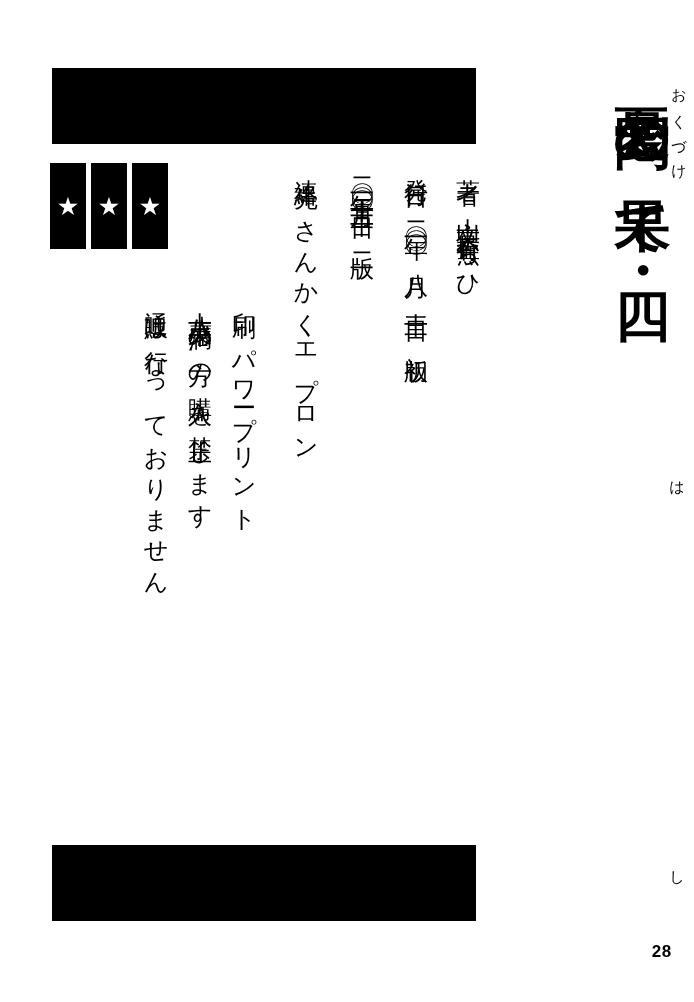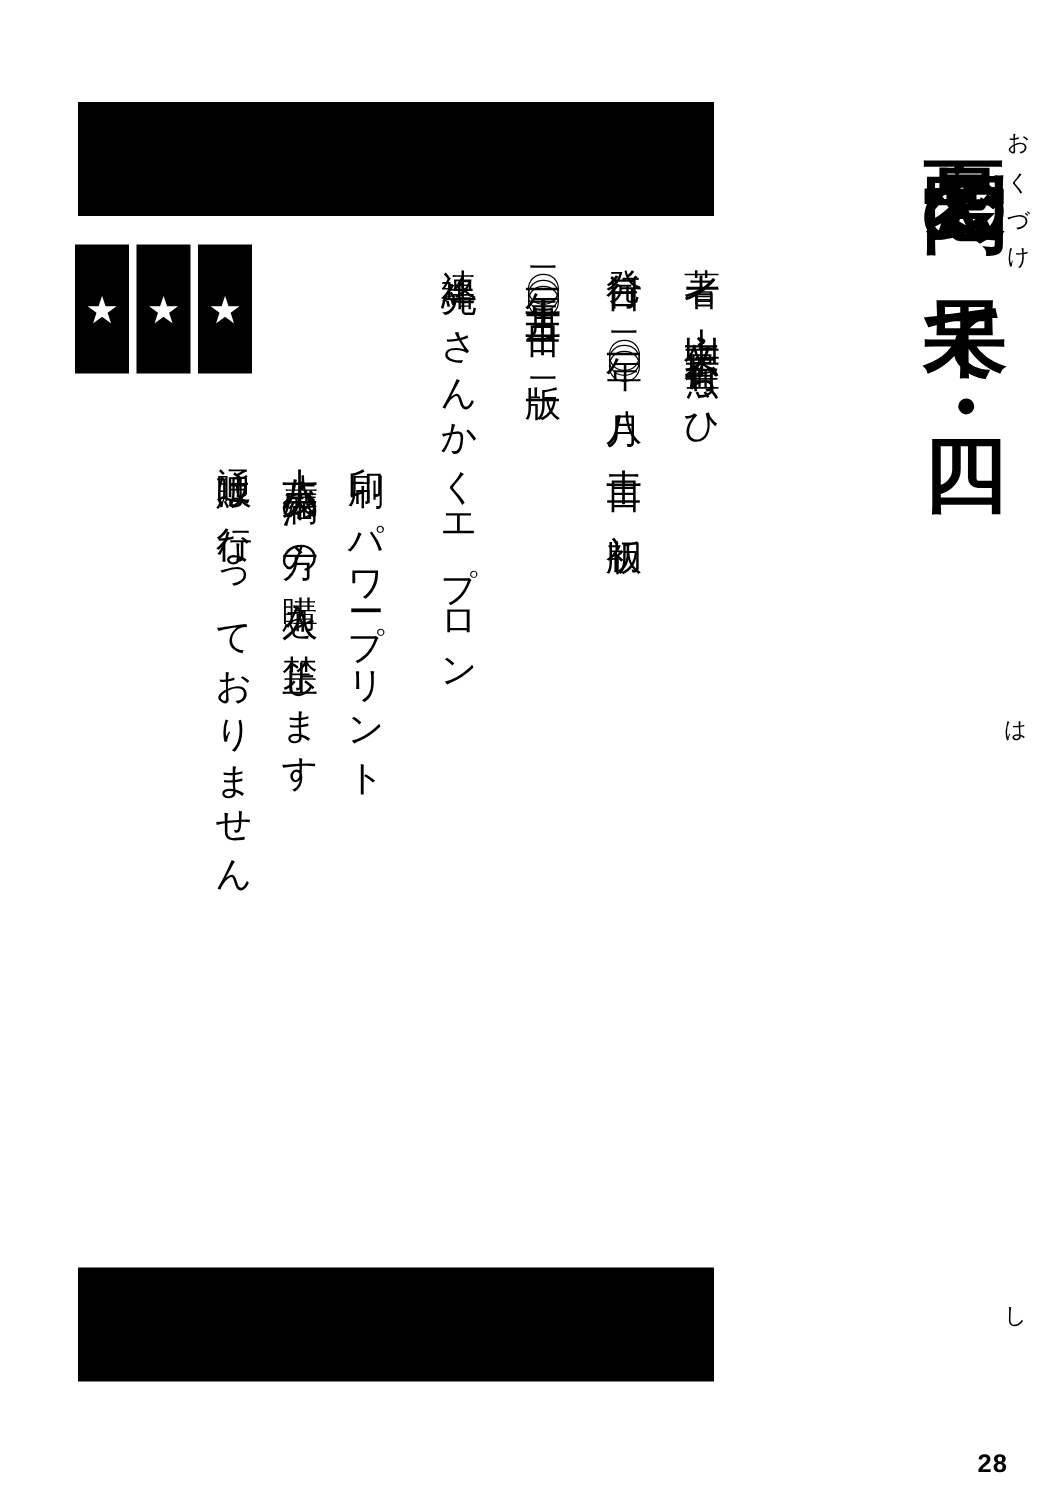--- a/index.html
+++ b/index.html
@@ -108,21 +108,21 @@
   #col-date     { right: 262px; top: 160px; font-size: 24px; }
   #col-contact  { right: 316px; top: 160px; font-size: 24px; }
   #col-print    { right: 372px; top: 160px; font-size: 24px; }
   #col-age      { right: 434px; top: 293px; font-size: 24px; }
   #col-mail     { right: 478px; top: 293px; font-size: 24px; }
 
   
   #page-number {
     position: absolute;
     right: 22px;
-    bottom: 16px;
+    bottom: 40px;
     font-size: 17px;
     font-family: "Liberation Sans", sans-serif;
     font-weight: bold;
     letter-spacing: 0.04em;
   }
 </style>
 </head>
 <body>
 
 <div class="page">

